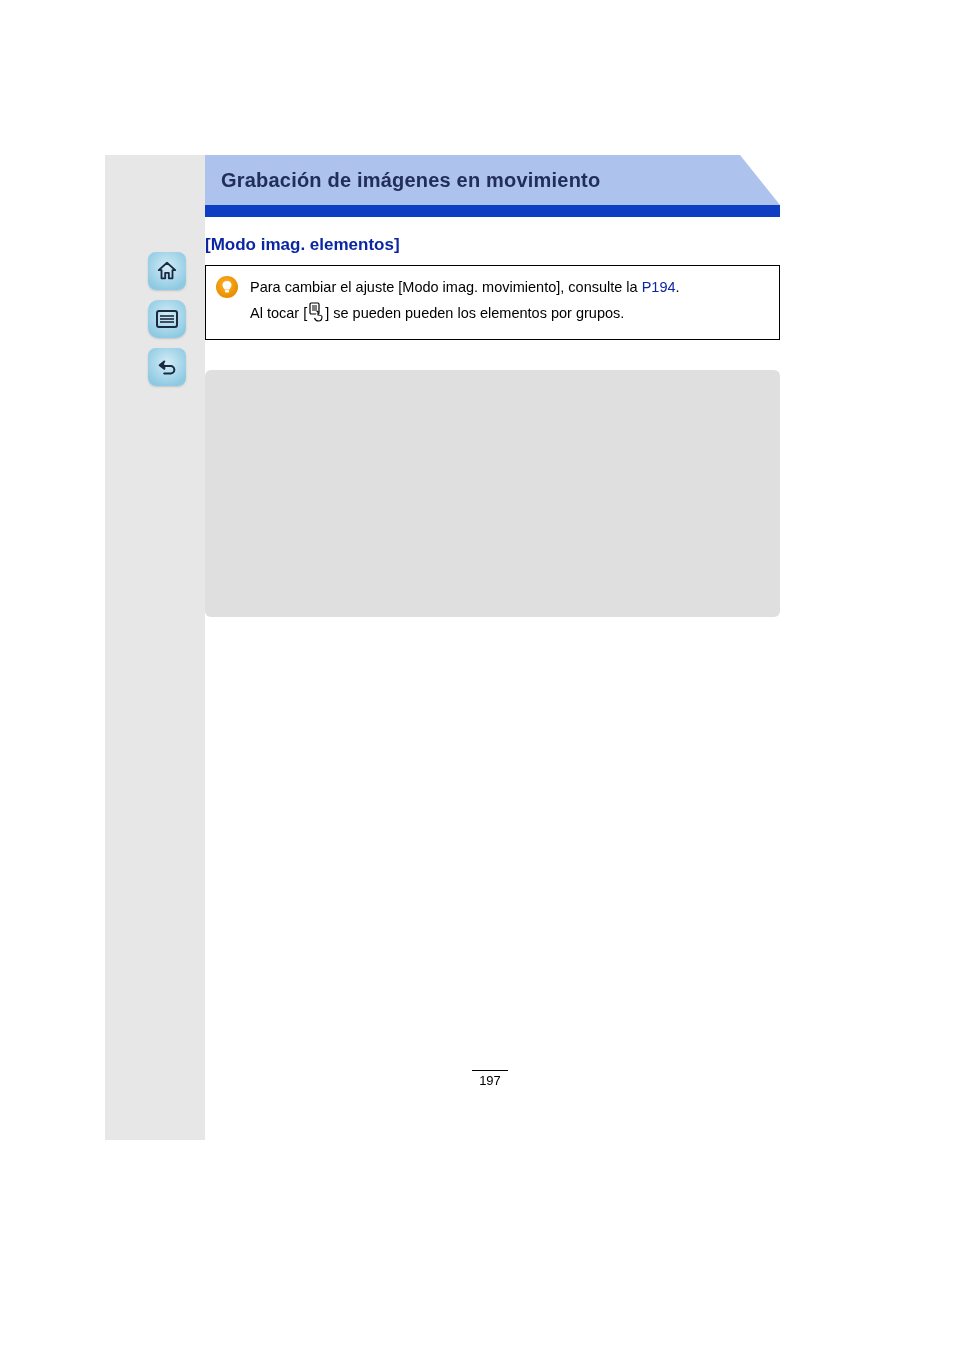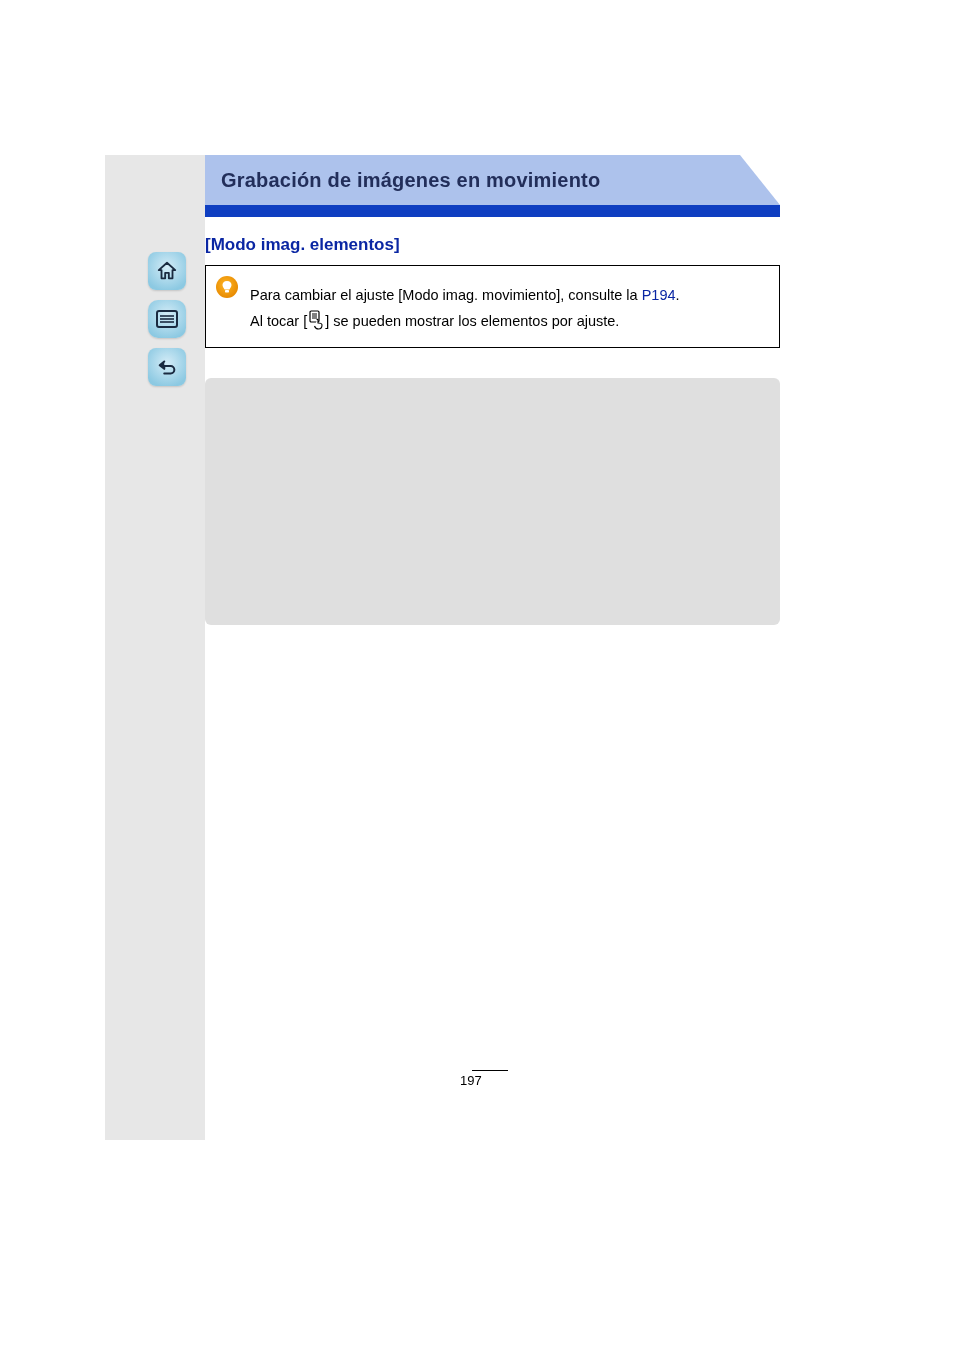--- a/index.html
+++ b/index.html
@@ -75,21 +75,21 @@
   }
   .section-title {
     margin-top: 18px;
     margin-bottom: 10px;
     font-size: 17px;
     font-weight: bold;
     color: #0a26a3;
   }
   .info-box {
     border: 1px solid #000;
-    padding: 18px 14px 10px 44px;
+    padding: 10px 14px 10px 44px;
     position: relative;
     font-size: 14.5px;
     line-height: 1.55;
     color: #000;
   }
   .bulb-icon {
     position: absolute;
     left: 10px;
     top: 10px;
     width: 22px;
@@ -109,21 +109,21 @@
     width: 575px;
     height: 247px;
     background: #dfdfdf;
     border-radius: 6px;
   }
   .page-num-wrap {
     position: absolute;
     left: 460px;
     top: 1070px;
     width: 60px;
-    text-align: left;
+    text-align: center;
   }
   .page-num-rule {
     width: 36px;
     height: 1px;
     background: #000;
     margin: 0 auto 2px auto;
   }
   .page-num {
     font-size: 13px;
     color: #000;
@@ -180,21 +180,21 @@
       </div>
       <div style="margin-top:4px;">
         <span>Al tocar [</span><span class="inline-icon">
           <svg width="18" height="20" viewBox="0 0 18 20">
             <rect x="3" y="1" width="9" height="11" rx="1.2" fill="none" stroke="#000" stroke-width="1.2"></rect>
             <line x1="5" y1="4" x2="10" y2="4" stroke="#000" stroke-width="1"></line>
             <line x1="5" y1="6" x2="10" y2="6" stroke="#000" stroke-width="1"></line>
             <line x1="5" y1="8" x2="10" y2="8" stroke="#000" stroke-width="1"></line>
             <path d="M10 10 C10 9 11 9 11 10 L11 13 C13 13 15 13.5 15 15 C15 17 14 19 11.5 19 C9 19 8 17.5 7.5 16" fill="#fff" stroke="#000" stroke-width="1.1" stroke-linejoin="round"></path>
           </svg>
-        </span><span>] se pueden mostrar los elementos por ajuste.</span>
+        </span><span>] se pueden pueden los elementos por grupos.</span>
       </div>
     </div>
 
     <div class="grey-block"></div>
 
   </div>
 
   <div class="page-num-wrap">
     <div class="page-num-rule"></div>
     <div class="page-num">197</div>

